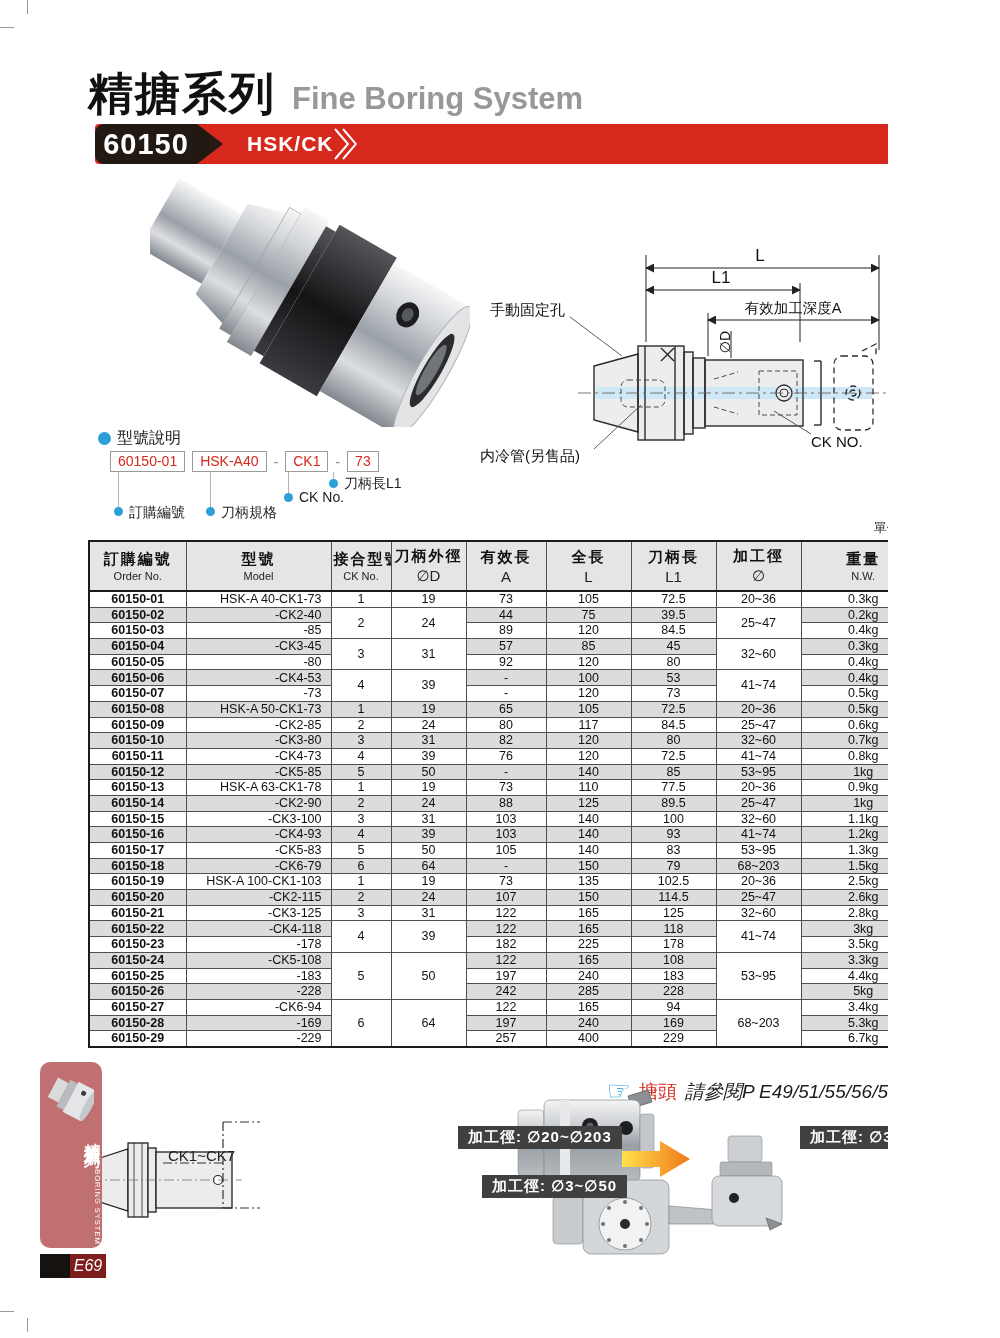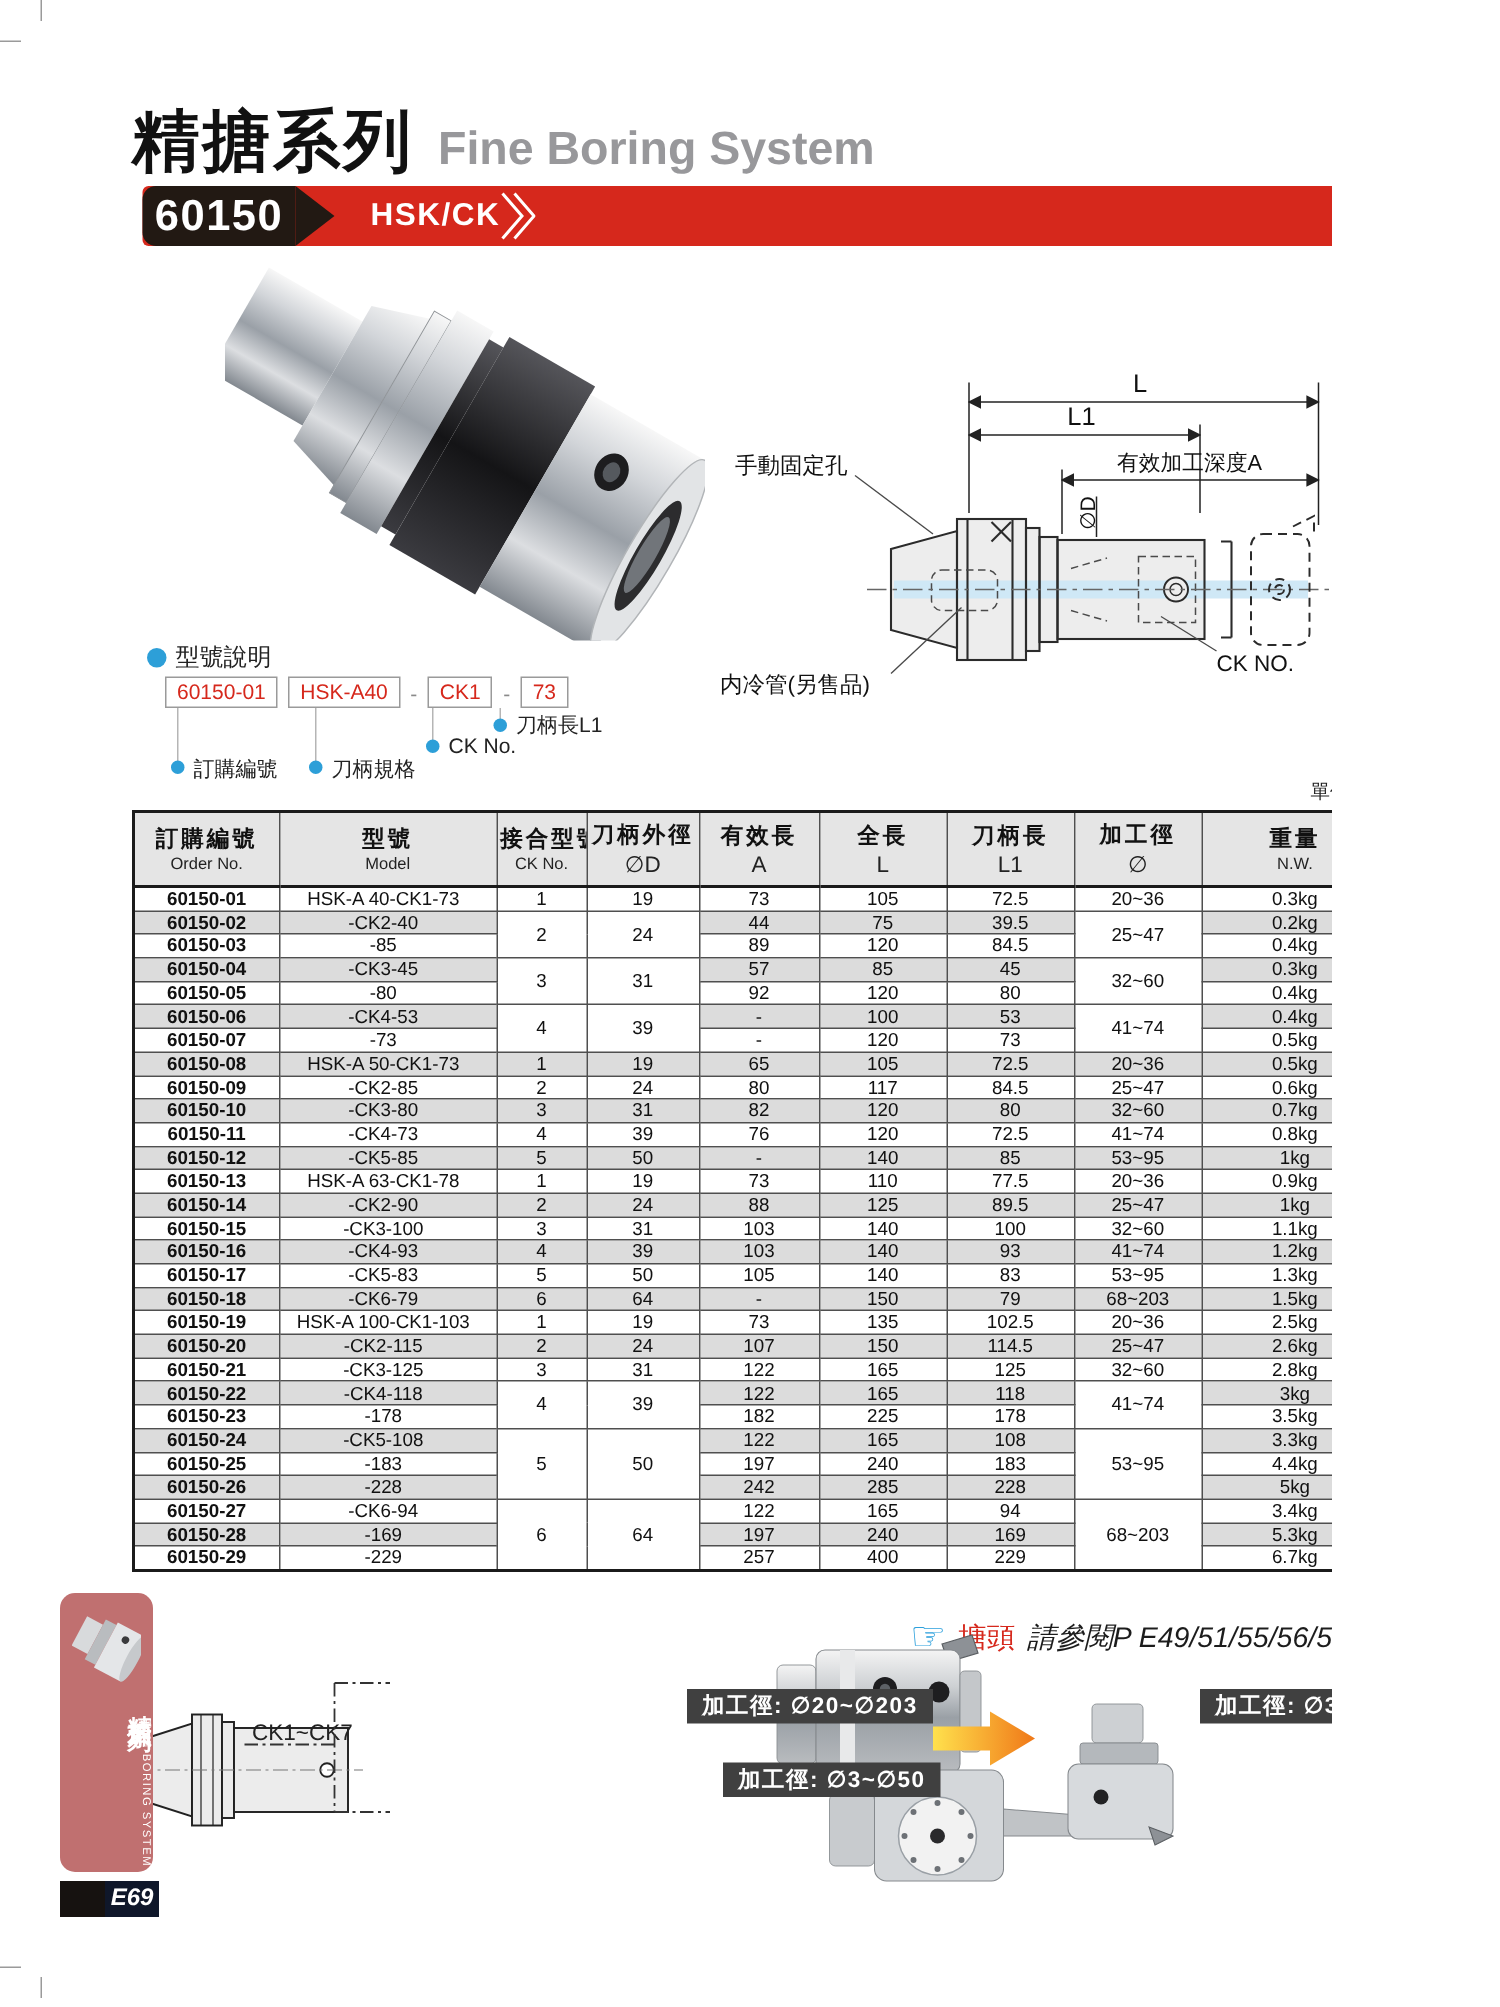--- a/index.html
+++ b/index.html
@@ -50,21 +50,21 @@
         border:2px solid #1b1b1b;font-size:12.5px;}
   #spec th,#spec td{border:1px solid #4f4f4f;text-align:center;padding:0 3px;overflow:hidden;white-space:nowrap;}
   #spec th{background:#e5e5e5;border-bottom:2px solid #1b1b1b;padding:3px 2px;height:42px;}
   .th-zh{display:block;font-size:15px;font-weight:bold;letter-spacing:2px;color:#111;}
   .th-en{display:block;font-size:11px;font-weight:normal;color:#222;margin-top:1px;}
   .th-en.big{font-size:15px;}
   #spec td{height:14.7px;line-height:1;color:#111;}
   #spec tr.stripe td{background:#dcdcdc;}
   #spec td.ws{background:#fff !important;}
   #spec td.c-order{font-weight:bold;}
-  #spec td.c-model{padding-right:9px;}
+  #spec td.c-model{text-align:right;padding-right:9px;}
 
   
   #boring-note{left:0;top:1076px;width:925px;display:flex;justify-content:flex-end;
         align-items:baseline;gap:8px;font-size:19px;}
   #hand-icon{color:#2da0dc;font-size:27px;line-height:1;transform:translateY(2px);}
   #note-red{color:#d6281c;}
   #note-rest{color:#1c1c1c;font-style:italic;}
 
   
   .bluelabel{position:absolute;background:#404040;color:#fff;font-size:15px;font-weight:bold;
@@ -74,22 +74,22 @@
   
   #side-tab{left:40px;top:1062px;width:62px;height:186px;background:#c07070;border-radius:10px;}
   #side-text{position:absolute;left:0;top:66px;width:62px;height:118px;
         writing-mode:vertical-rl;text-orientation:mixed;display:flex;justify-content:center;
         gap:3px;color:#fff;}
   #side-zh{font-size:16px;font-weight:bold;letter-spacing:3px;}
   #side-en{font-size:7.5px;letter-spacing:1px;}
 
   
   #footer-bar{left:40px;top:1254px;width:66px;height:24px;background:#161210;}
-  #footer-page{left:70px;top:1254px;width:36px;height:24px;background:#0f172a;color:#fff;
-        font-size:16px;font-weight:bold;font-style:italic;display:flex;align-items:center;justify-content:center;}
+  #footer-page{left:70px;top:1254px;width:36px;height:24px;background:#7f1d1d;color:#fff;
+        font-size:16px;font-weight:normal;font-style:italic;display:flex;align-items:center;justify-content:center;}
 
   svg text{font-family:"Liberation Sans",sans-serif;}
 </style>
 </head>
 <body>
 
 <div id="page">
 
   <div class="crop" style="left:27px;top:0;width:1px;height:14px;"></div>
   <div class="crop" style="left:0;top:27px;width:14px;height:1px;"></div>

